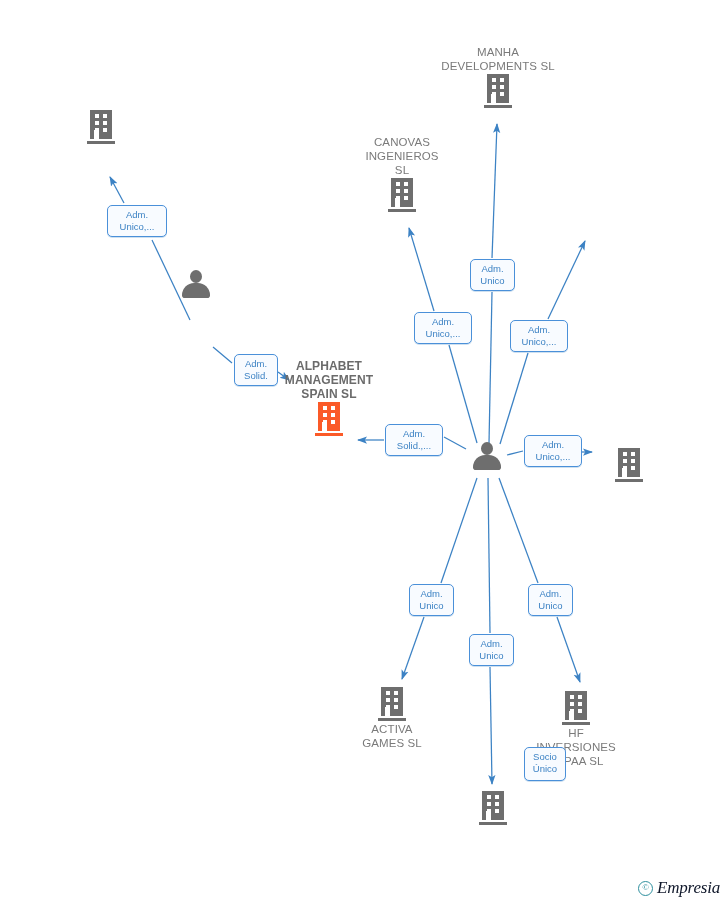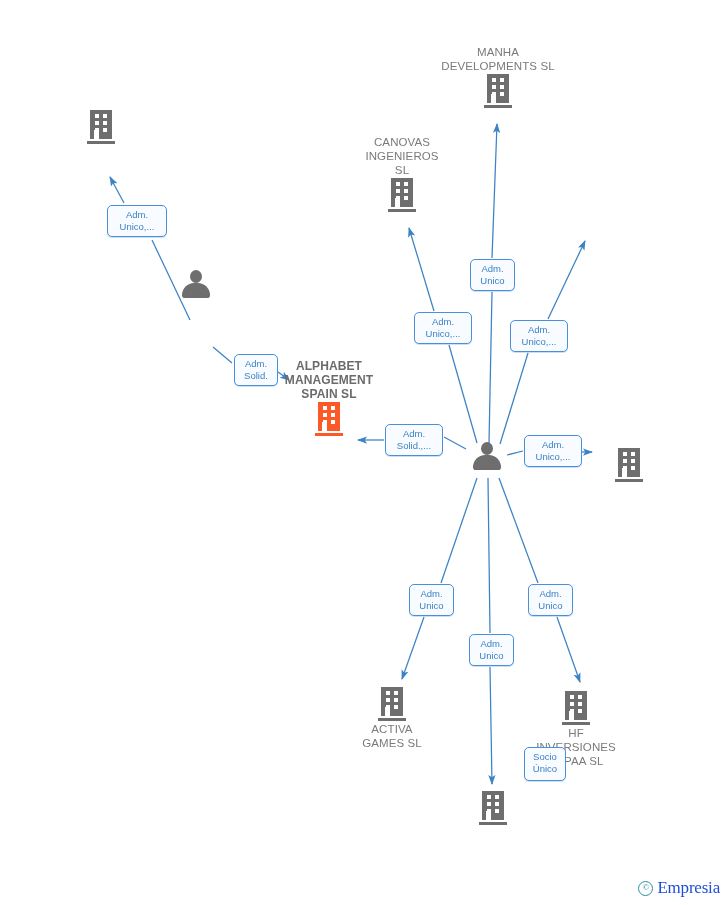--- a/index.html
+++ b/index.html
@@ -150,22 +150,23 @@
     border: 1.4px solid #2e8f9e;
     border-radius: 50%;
     color: #2e8f9e;
     font-size: 9px;
     line-height: 11px;
     text-align: center;
     font-family: "Liberation Serif", serif;
   }
   #watermark .brand {
     font-family: "Liberation Serif", serif;
+    font-style: italic;
     font-size: 17px;
-    color: #1d4ed8;
+    color: #0f172a;
     letter-spacing: -.2px;
   }
 </style>
 </head>
 <body>
 
 <div id="canvas">
 
   <svg id="edge-layer" viewBox="0 0 728 905" xmlns="http://www.w3.org/2000/svg">
     <defs>

